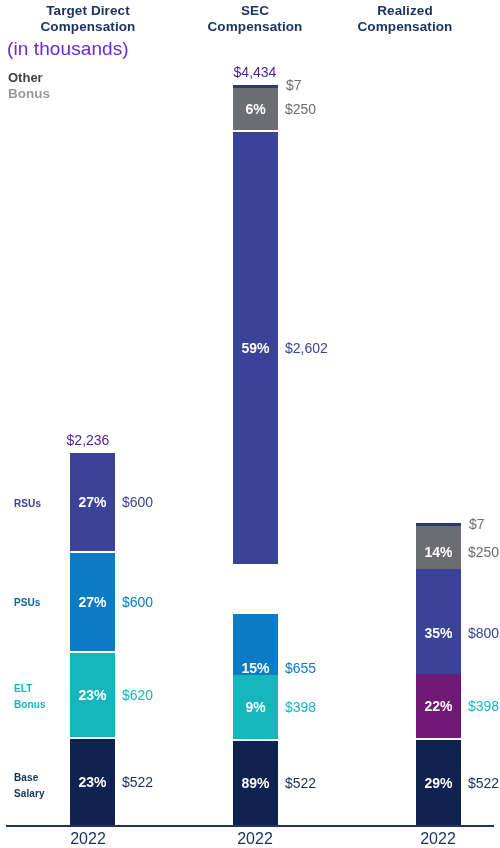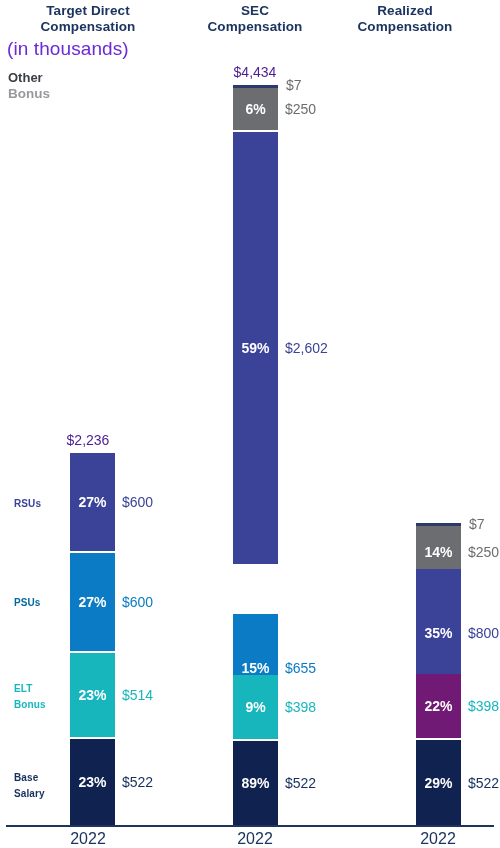--- a/index.html
+++ b/index.html
@@ -124,21 +124,21 @@
       <span class="val" style="color:#3b4399;">$600</span>
     </div>
 
     <div class="seg" style="top:100px;height:100px;background:#0a7bc4;border-bottom:2px solid #fff;">
       <span class="pct">27%</span>
       <span class="val" style="color:#0a7bc4;">$600</span>
     </div>
 
     <div class="seg" style="top:200px;height:86px;background:#17b6bd;border-bottom:2px solid #fff;">
       <span class="pct">23%</span>
-      <span class="val" style="color:#17b6bd;">$514</span>
+      <span class="val" style="color:#17b6bd;">$620</span>
     </div>
 
     <div class="seg" style="top:286px;height:86px;background:#0f2250;">
       <span class="pct">23%</span>
       <span class="val" style="color:#16305e;">$522</span>
     </div>
   </div>
 
   <div class="total" style="left:200px;top:64px;">$4,434</div>
 

